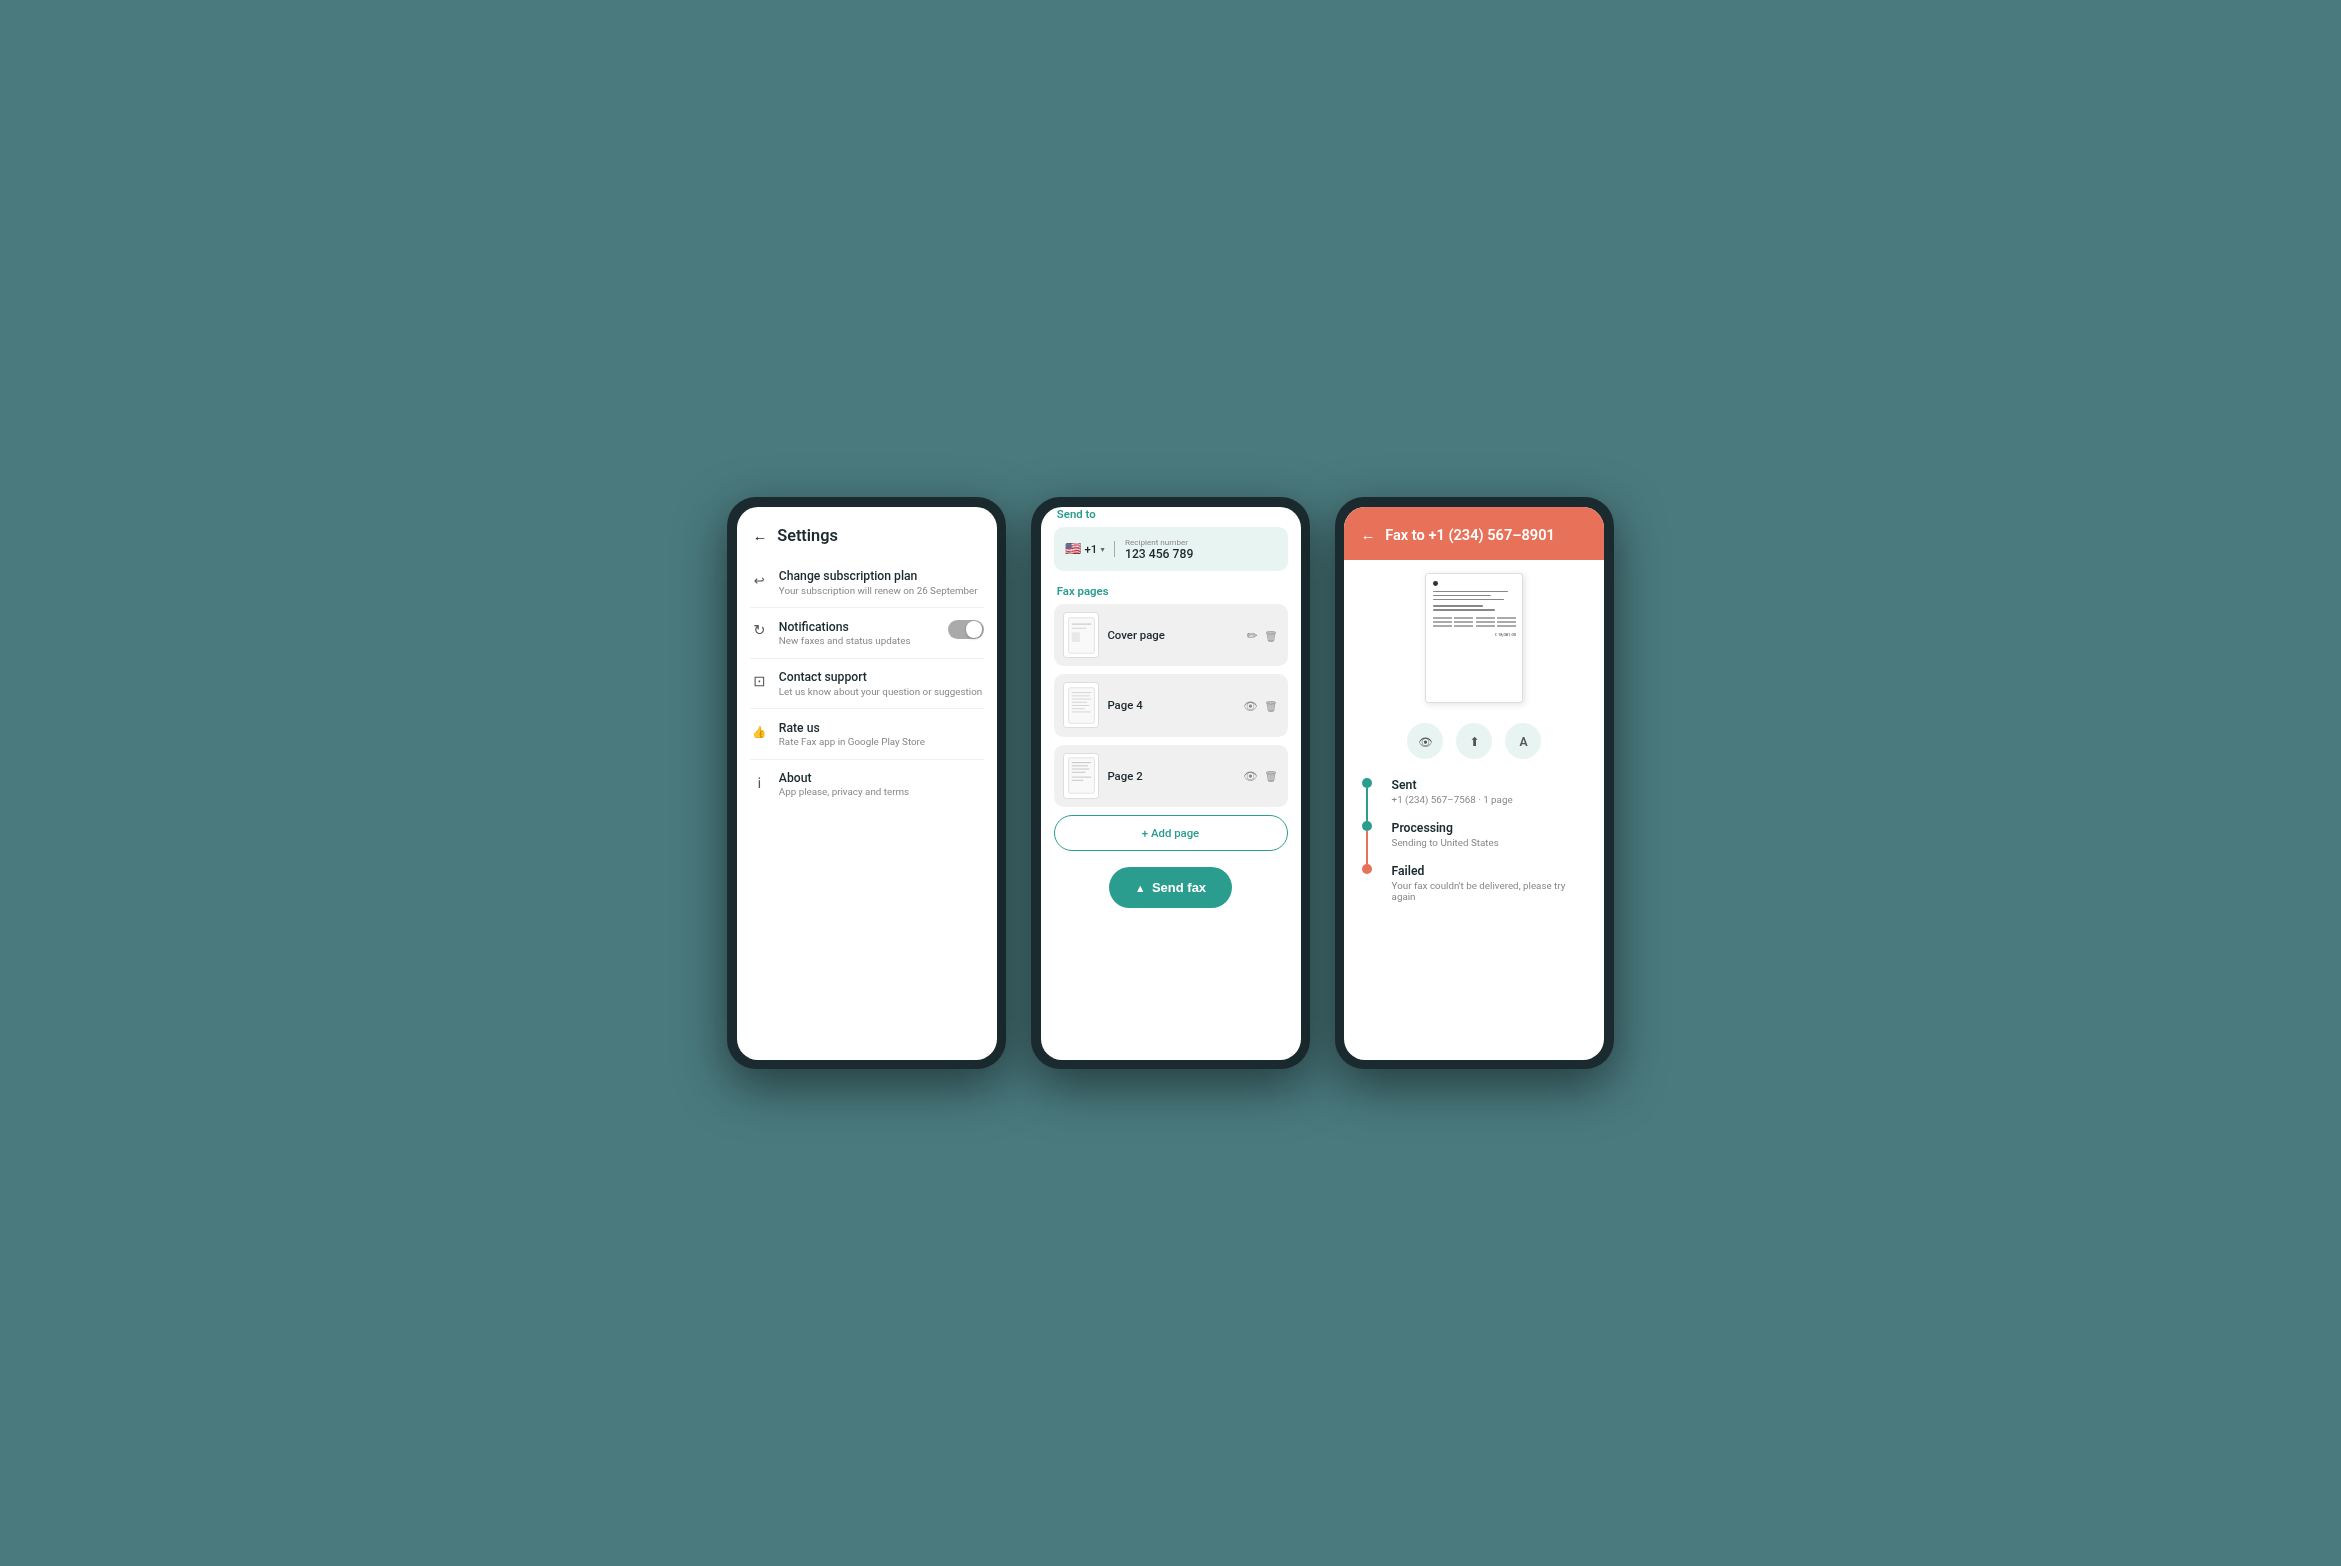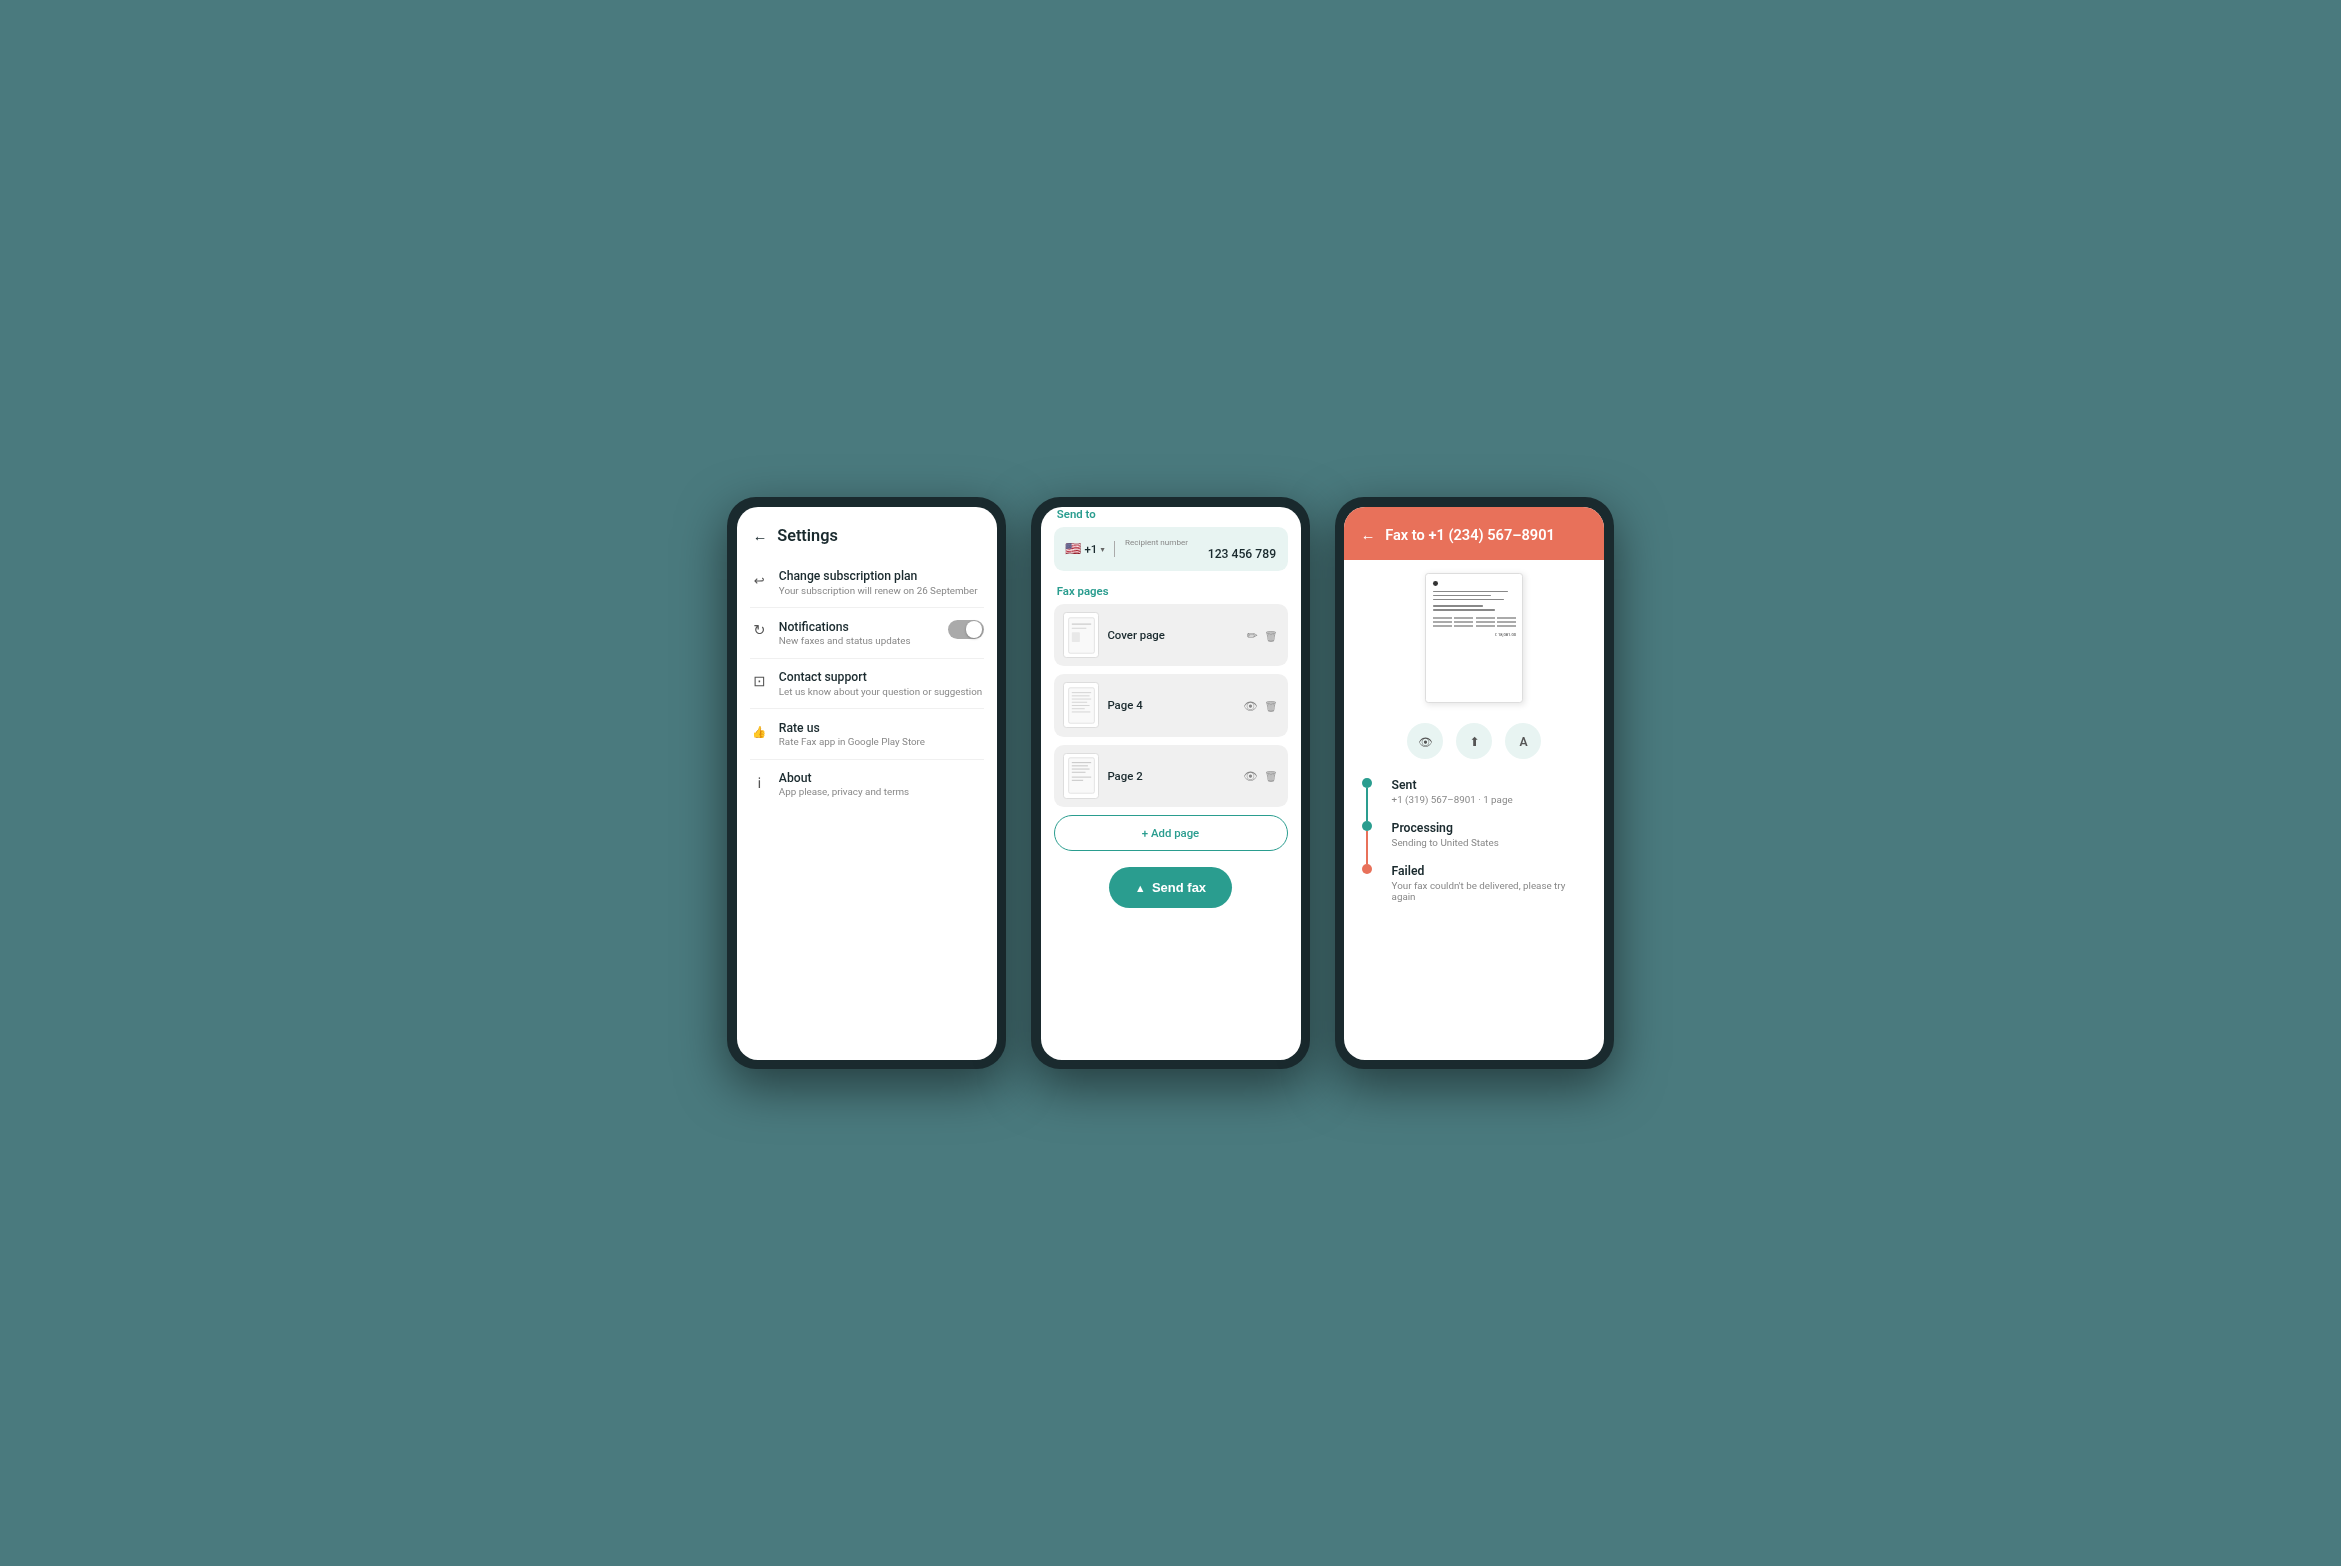--- a/index.html
+++ b/index.html
@@ -244,21 +244,20 @@
       flex: 1;
     }
     .recipient-details .r-label {
       font-size: 8.1px;
       color: #888;
     }
     .recipient-details .r-number {
       font-size: 12.2px;
       color: #1a2a2e;
       font-weight: 500;
-      text-align: right;
     }
     .fax-pages-section {
       padding: 0 13px;
     }
     .page-item {
       background: #f0f0f0;
       border-radius: 9.8px;
       display: flex;
       align-items: center;
       gap: 8.1px;
@@ -689,21 +688,21 @@
 
       <div class="status-timeline">
 
         <div class="status-step">
           <div class="step-indicator">
             <div class="step-dot green"></div>
             <div class="step-line green"></div>
           </div>
           <div class="step-content">
             <div class="step-title">Sent</div>
-            <div class="step-subtitle">+1 (319) 567–8901 · 1 page</div>
+            <div class="step-subtitle">+1 (234) 567–7568 · 1 page</div>
           </div>
         </div>
 
         <div class="status-step">
           <div class="step-indicator">
             <div class="step-dot green"></div>
             <div class="step-line red"></div>
           </div>
           <div class="step-content">
             <div class="step-title">Processing</div>

